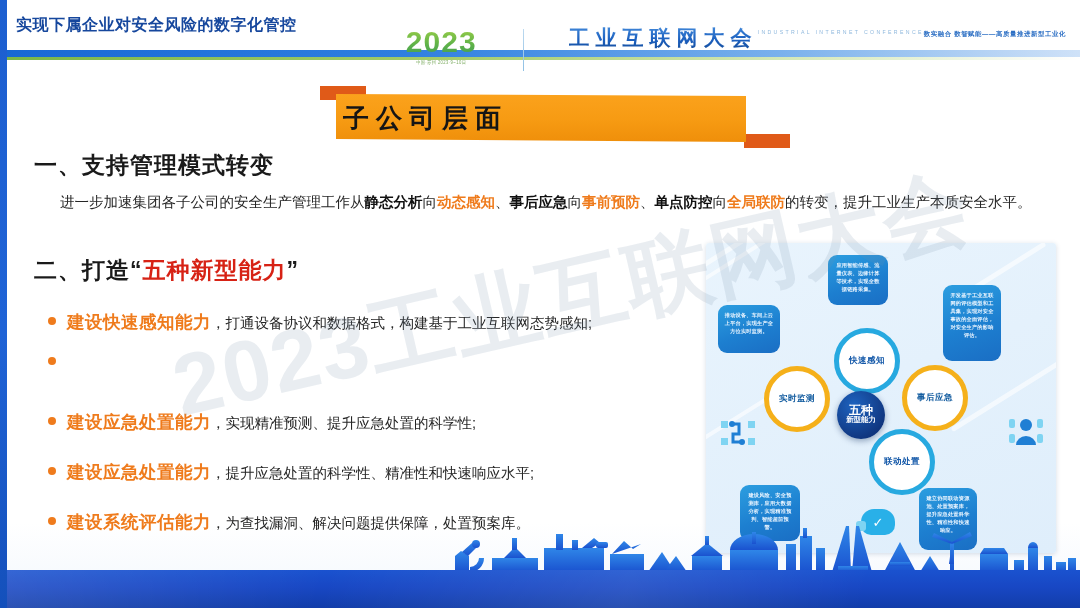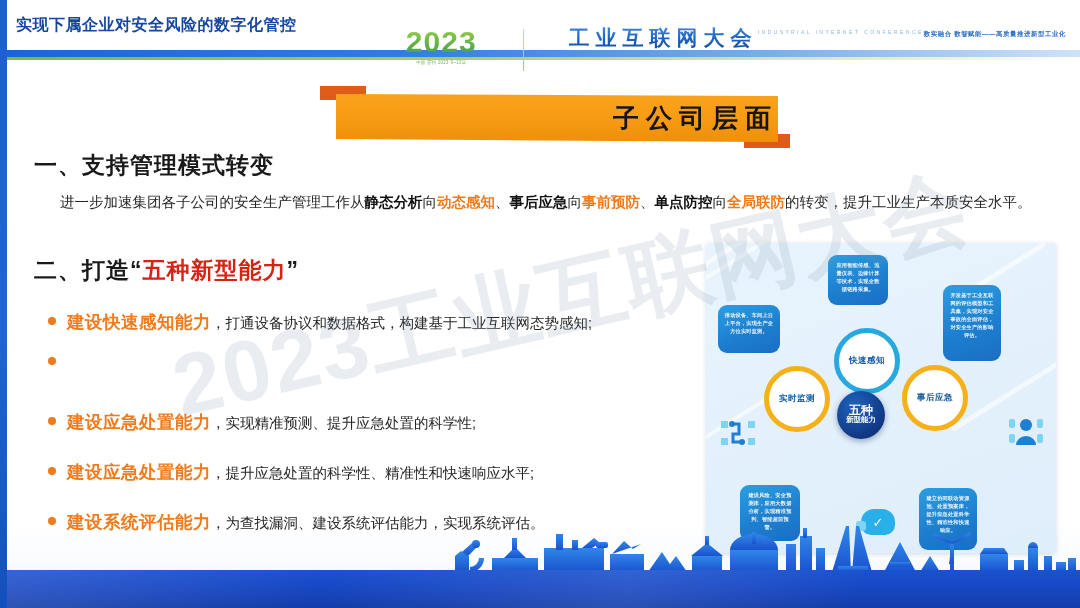--- a/index.html
+++ b/index.html
@@ -81,24 +81,24 @@
     position:absolute;left:0;top:0;width:46px;height:14px;
     background:#e05a18;
     clip-path:polygon(0 0,100% 0,100% 100%,0 100%);
   }
   .ribbon-tail-r{
     position:absolute;right:0;bottom:0;width:46px;height:14px;
     background:#e05a18;
     clip-path:polygon(0 0,100% 0,100% 100%,0 100%);
   }
   .ribbon-body{
-    position:absolute;left:16px;top:8px;width:442px;height:48px;
+    position:absolute;left:16px;top:8px;width:410px;height:48px;
     background:linear-gradient(180deg,#fba21c 0%,#f79b13 52%,#ef8f0a 100%);
     clip-path:polygon(0 0,100% 2px,100% 100%,0 calc(100% - 3px));
-    display:flex;align-items:center;justify-content:flex-end;
+    display:flex;align-items:center;justify-content:flex-start;
   }
   .ribbon-text{
     font-size:26px;font-weight:bold;color:#151515;letter-spacing:7px;
     text-indent:7px;
   }
 
   
   .sec{position:absolute;left:34px;}
   .sec-h{
     font-size:23px;font-weight:bold;color:#1a1a1a;letter-spacing:1px;
@@ -253,40 +253,41 @@
     <div class="bullet">
       <span class="dot"></span>
       <span><span class="bl-strong">建设应急处置能力</span><span class="bl-rest">，实现精准预测、提升应急处置的科学性;</span></span>
     </div>
     <div class="bullet">
       <span class="dot"></span>
       <span><span class="bl-strong">建设应急处置能力</span><span class="bl-rest">，提升应急处置的科学性、精准性和快速响应水平;</span></span>
     </div>
     <div class="bullet">
       <span class="dot"></span>
-      <span><span class="bl-strong">建设系统评估能力</span><span class="bl-rest">，为查找漏洞、建设系统评估能力，实现系统评估。</span></span>
+      <span><span class="bl-strong">建设系统评估能力</span><span class="bl-rest">，为查找漏洞、解决问题提供保障，处置预案库。</span></span>
     </div>
   </div>
 
   <div class="diagram">
     <div class="dg-streak" style="left:-30px;top:-10px;width:150px;height:5px;"></div>
     <div class="dg-streak" style="left:-20px;top:8px;width:120px;height:4px;"></div>
     <div class="dg-streak" style="right:4px;top:22px;width:90px;height:5px;"></div>
     <div class="dg-streak" style="right:-16px;top:150px;width:130px;height:5px;"></div>
     <div class="dg-streak" style="left:-10px;top:170px;width:90px;height:4px;"></div>
 
     <div class="callout" style="left:122px;top:12px;width:60px;height:50px;">应用智能传感、流量仪表、边缘计算等技术，实现全数据链路采集。</div>
     <div class="callout" style="left:237px;top:42px;width:58px;height:76px;">开发基于工业互联网的评估模型和工具集，实现对安全事故的全面评估，对安全生产的影响评估。</div>
     <div class="callout" style="left:12px;top:62px;width:62px;height:48px;">推动设备、车间上云上平台，实现生产全方位实时监测。</div>
     <div class="callout" style="left:34px;top:242px;width:60px;height:56px;">建设风险、安全预测库，应用大数据分析，实现精准预判、智能超前预警。</div>
     <div class="callout" style="left:213px;top:245px;width:58px;height:62px;">建立协同联动资源池、处置预案库，提升应急处置科学性、精准性和快速响应。</div>
 
     <div class="node cyan" style="left:128px;top:85px;width:56px;height:56px;">快速感知</div>
     <div class="node gold" style="left:58px;top:123px;width:56px;height:56px;">实时监测</div>
     <div class="node gold" style="left:196px;top:122px;width:56px;height:56px;">事后应急</div>
+    <div class="node cyan" style="left:163px;top:186px;width:56px;height:56px;">联动处置</div>
 
     <div class="hub" style="left:131px;top:148px;width:48px;height:48px;">
       <span>五种</span>
       <span>新型能力</span>
     </div>
 
     <div class="deco deco-node" style="left:15px;top:175px;">
       <svg width="34" height="30" viewBox="0 0 34 30">
         <rect x="0" y="3" width="7" height="7" fill="#7fd4f2"></rect>
         <rect x="27" y="3" width="7" height="7" fill="#7fd4f2"></rect>

